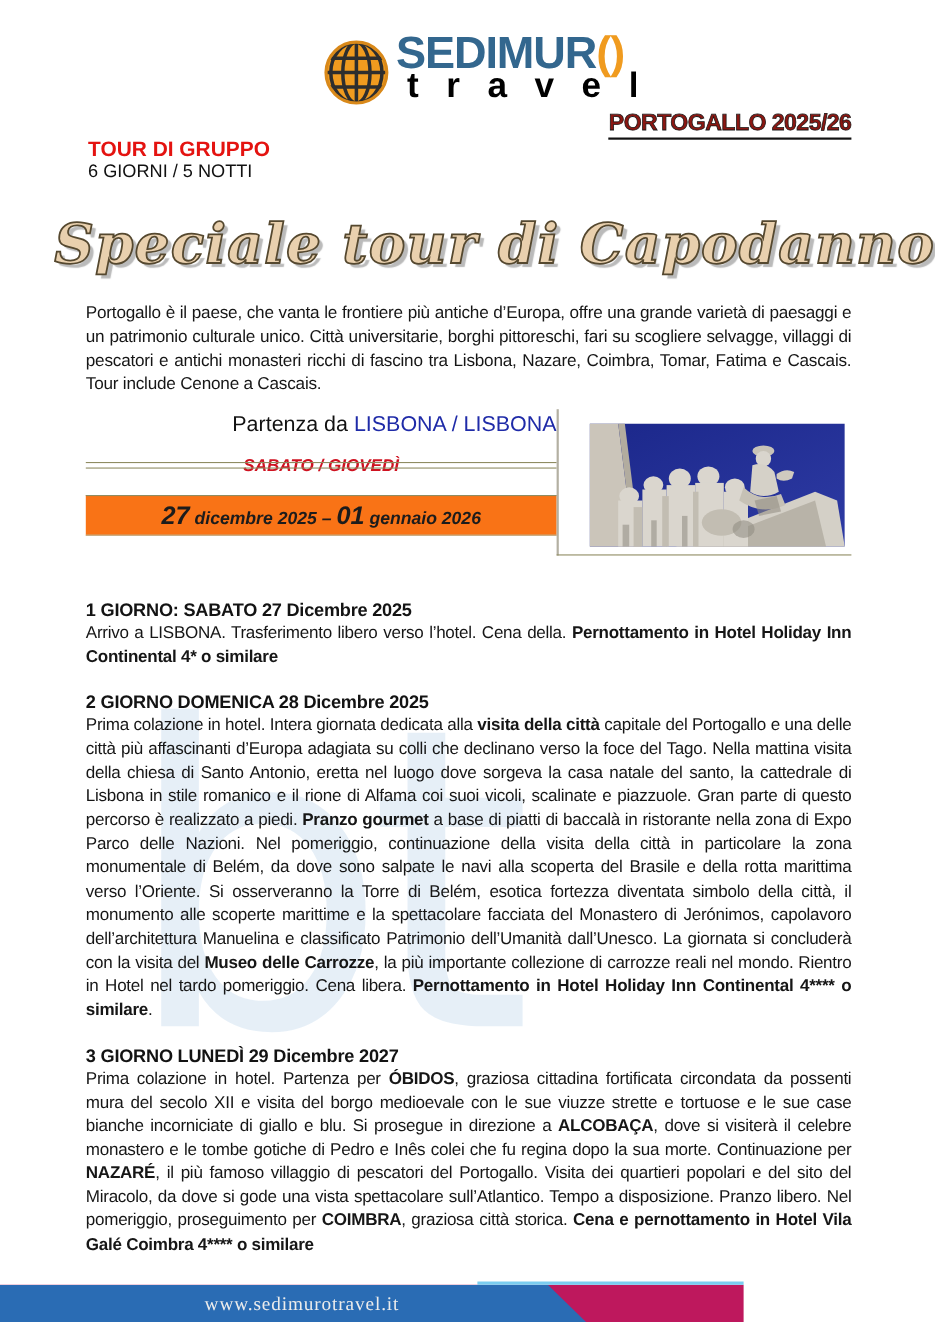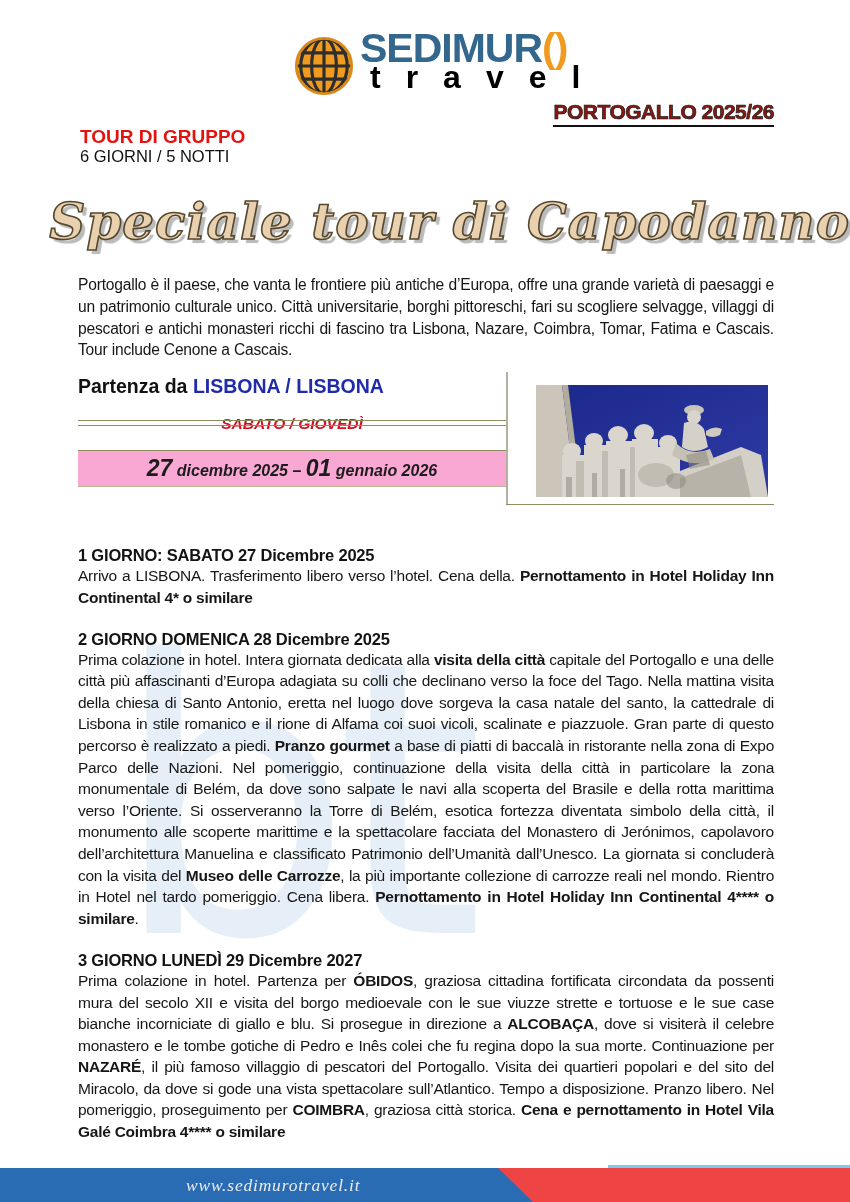--- a/index.html
+++ b/index.html
@@ -33,28 +33,28 @@
     letter-spacing:1px; white-space:nowrap;
   }
   
   .intro {
     position:absolute; left:78px; top:274px; width:696px;
     font-size:15.6px; line-height:21.8px; text-align:justify; letter-spacing:-0.2px;
   }
   
   .departure { position:absolute; left:78px; top:372px; width:696px; height:135px; z-index:2; }
   .dep-left { position:absolute; left:0; top:0; width:428px; }
-  .dep-line1 { text-align:left; font-size:19.5px; font-weight:700; padding-top:3px; color:#111; }
+  .dep-line1 { text-align:right; font-size:19.5px; font-weight:400; padding-top:3px; color:#111; }
   .dep-line1 .city { color:#1f2ba8; }
   .dep-line2 { text-align:center; font-size:15.5px; font-weight:700; font-style:italic; color:#cf1220; margin-top:17px; }
   .double-rule { position:absolute; left:0; top:48px; width:428px; height:6px;
     border-top:1.6px solid #8f8c62; border-bottom:1.6px solid #8f8c62; }
   .date-band {
     position:absolute; left:0; top:78px; width:428px; height:37px;
-    background:#f9a8d4; border-top:1.5px solid #8f8c62; border-bottom:1.5px solid #b9b694;
+    background:#f97316; border-top:1.5px solid #8f8c62; border-bottom:1.5px solid #b9b694;
     text-align:center; font-style:italic; line-height:34px; color:#1c1c1c; white-space:nowrap;
   }
   .date-band .big { font-size:23px; font-weight:600; }
   .date-band .small { font-size:16px; font-weight:700; }
   .dep-divider { position:absolute; left:428px; top:0; width:2px; height:133px; background:#b3b0a2; }
   .dep-bottom-rule { position:absolute; left:428px; top:132px; width:268px; border-top:1.4px solid #8f8c62; }
   .photo { position:absolute; left:458px; top:13px; width:232px; height:112px; }
   .photo svg { display:block; width:100%; height:100%; }
   
   .watermark {
@@ -62,21 +62,21 @@
     font-family:"DejaVu Sans", sans-serif; font-weight:400;
     font-size:380px; line-height:1; letter-spacing:-18px;
     color:#d3e3f2; opacity:0.55; user-select:none;
   }
   
   .itinerary { position:absolute; left:78px; top:546px; width:696px; z-index:1; }
   .day-heading { font-size:16.5px; font-weight:700; letter-spacing:-0.2px; color:#131313; }
   .day-body { font-size:15.5px; line-height:21.6px; text-align:justify; letter-spacing:-0.25px; margin:0 0 21.5px 0; color:#161616; }
   .day-body b { font-weight:700; }
   
-  .footer { position:absolute; left:0; bottom:0; width:850px; height:34px; background:#ef4444; z-index:2;font-style:italic; }
+  .footer { position:absolute; left:0; bottom:0; width:676px; height:34px; background:#be185d; z-index:2; }
   .footer-dark { position:absolute; left:0; top:0; width:540px; height:100%;
     background:#2a6cb4; clip-path:polygon(0 0, 498px 0, 533px 100%, 0 100%); }
   .footer-strip { position:absolute; right:0; top:-3px; width:242px; height:3px; background:#7acdf0; }
   .footer-url {
     position:absolute; left:186px; top:50%; transform:translateY(-50%);
     font-family:"Liberation Serif", serif; font-size:17.5px; color:#ececec; letter-spacing:0.8px;
   }
 </style>
 </head>
 <body>

